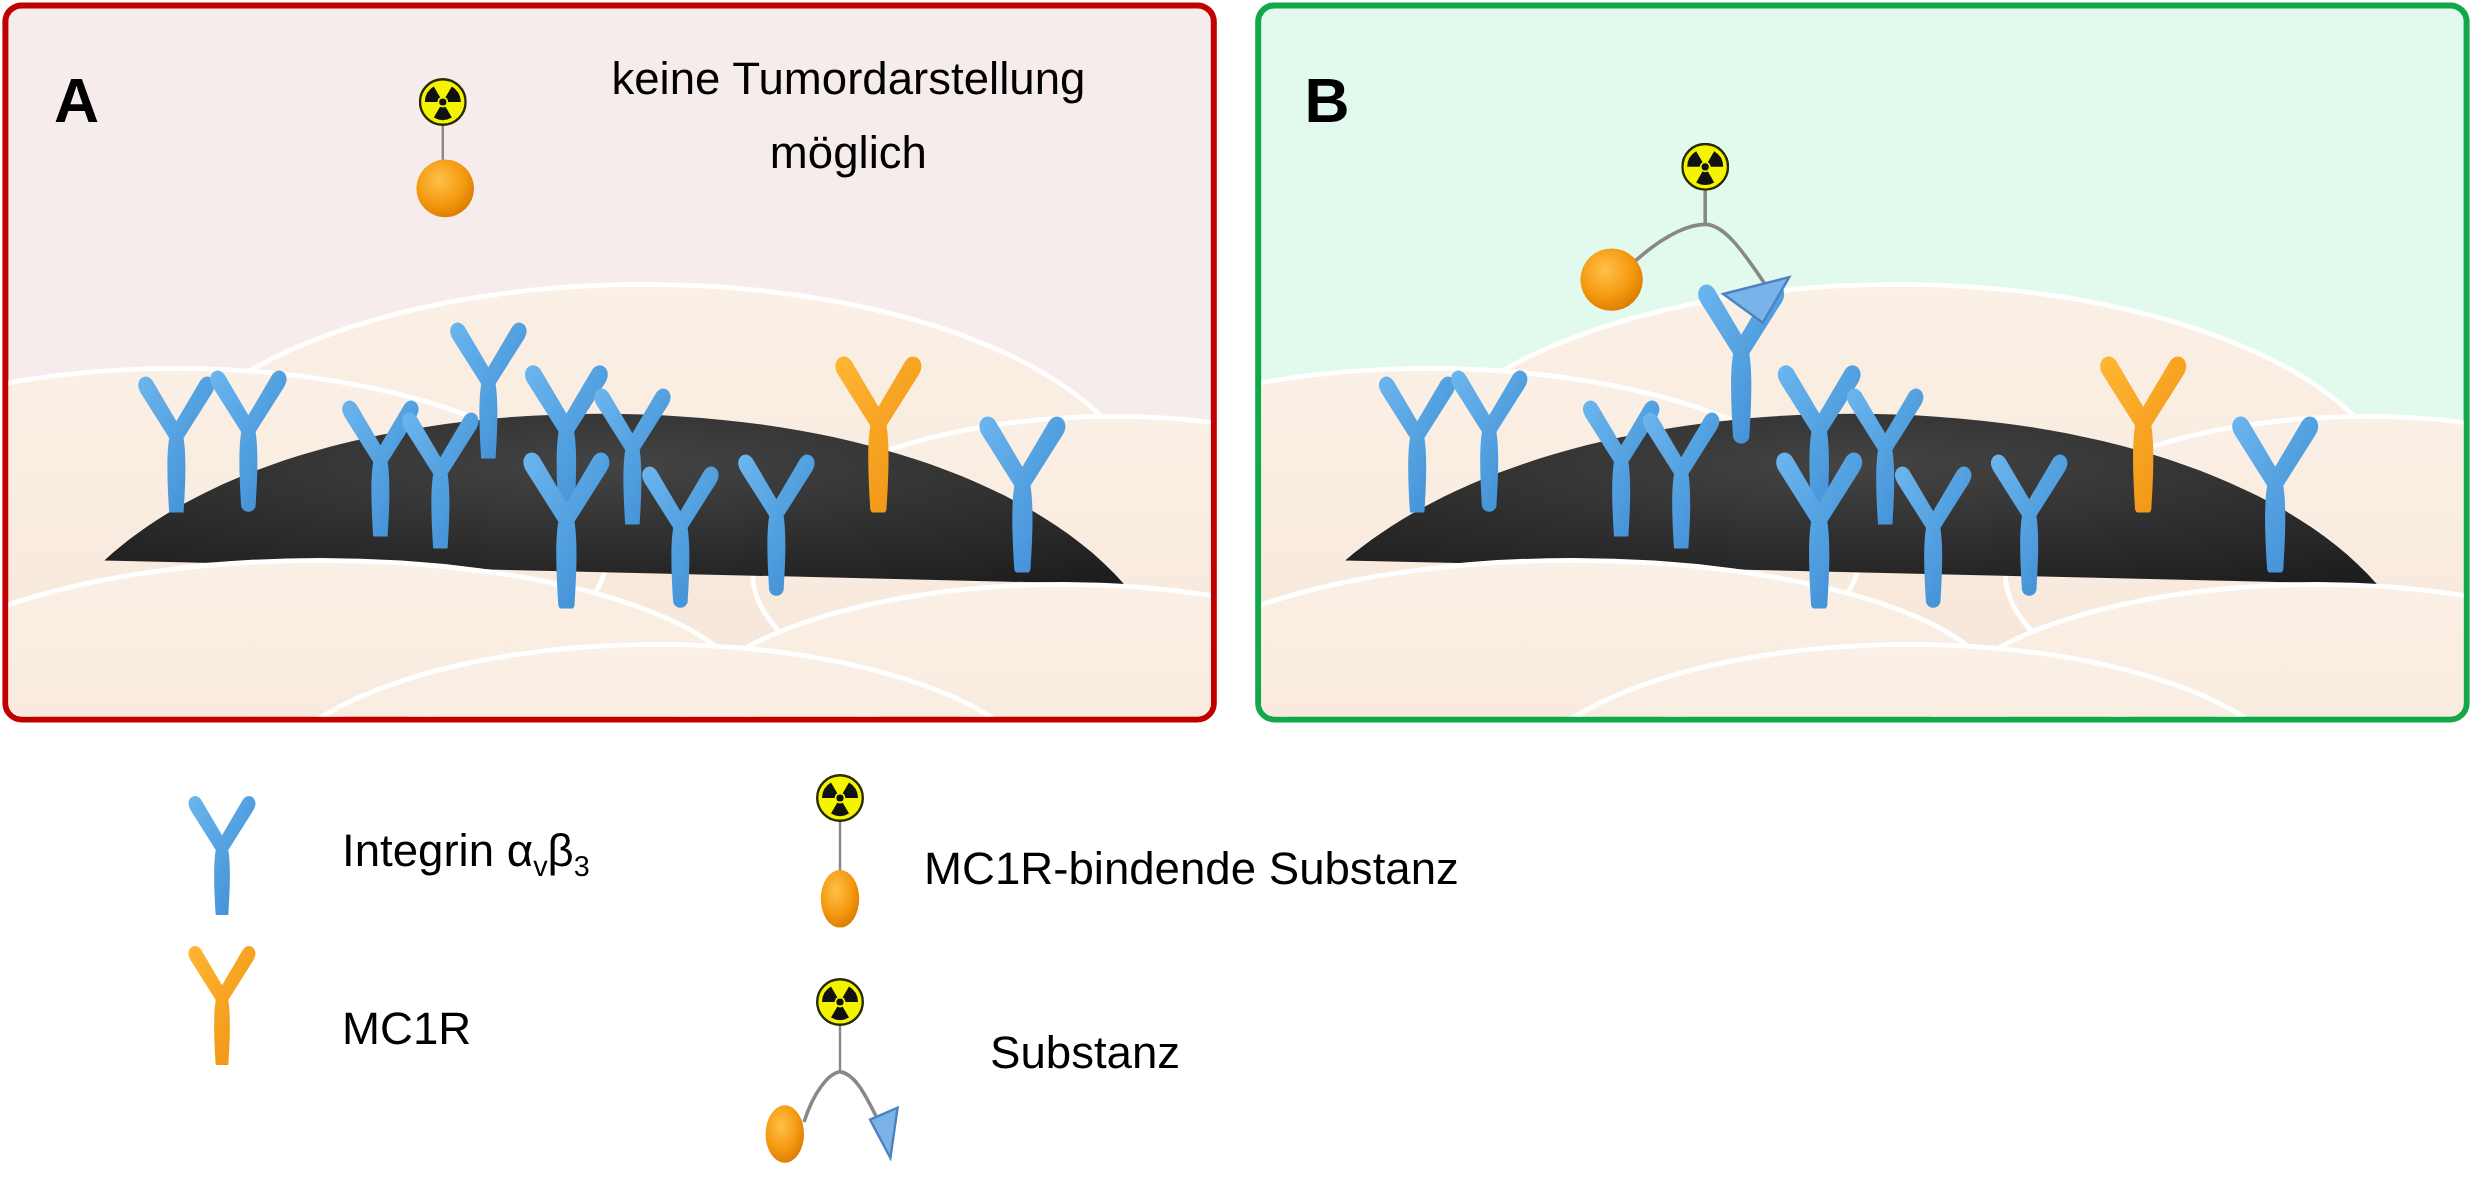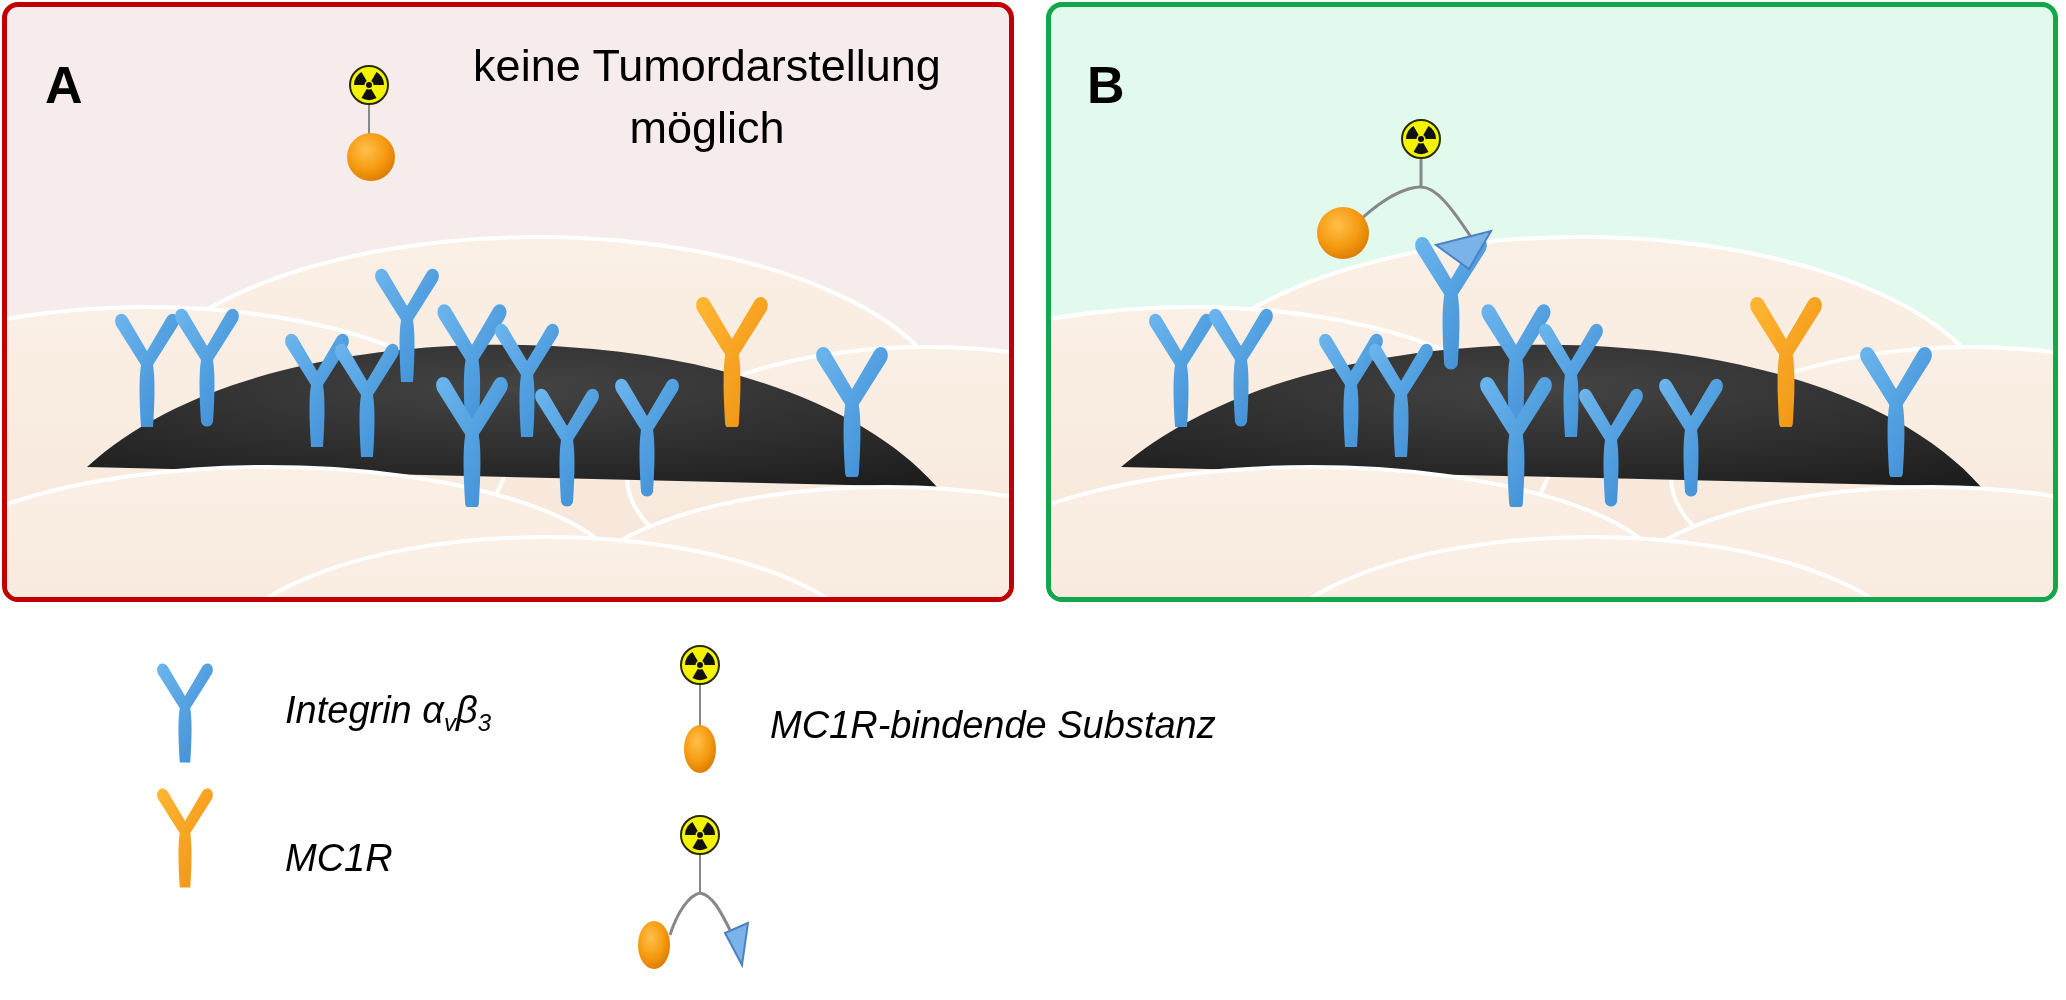--- a/index.html
+++ b/index.html
@@ -4,22 +4,22 @@
 <style>
   html, body { margin: 0; padding: 0; background: #ffffff; }
   body { width: 2066px; height: 1000px; position: relative; overflow: hidden;
          font-family: "Liberation Sans", sans-serif; }
   .panel { position: absolute; top: 2px; width: 1012px; height: 600px; border-radius: 16px;
            box-sizing: border-box; overflow: hidden; }
   .panel svg.scene { position: absolute; left: 0; top: 0; }
   #panelA { left: 2px; border: 5px solid #c00000; background: #f7ecec; }
   #panelB { left: 1046px; border: 5px solid #12a84a; background: #e2faee; }
   .panel-letter { position: absolute; font-weight: bold; font-size: 52px; color: #000; }
-  .panel-caption { position: absolute; font-size: 45px; color: #000; text-align: center; line-height: 62px; }
-  .legend-text { position: absolute; font-size: 38px; color: #000; line-height: 50px; white-space: nowrap; font-style: italic; }
+  .panel-caption { position: absolute; font-size: 38px; color: #000; text-align: center; line-height: 62px; }
+  .legend-text { position: absolute; font-size: 38px; color: #000; line-height: 50px; white-space: nowrap; }
   .legend-text sub { font-size: 24px; vertical-align: -8px; }
   svg.icon { position: absolute; overflow: visible; }
 </style>
 </head>
 <body>
 
 <svg width="0" height="0" style="position:absolute">
   <defs>
     <linearGradient id="gBlue" x1="0" y1="0" x2="1" y2="1">
       <stop offset="0" stop-color="#6cb6ee"></stop>
@@ -147,14 +147,15 @@
   <div class="legend-text" style="left:770px; top:700px;">MC1R-bindende Substanz</div>
 
   <svg class="icon" style="left:620px; top:815px;" width="150" height="170">
     <use href="#radSign" x="60" y="0" width="40" height="40"></use>
     <line x1="80" y1="40" x2="80" y2="78" stroke="#888" stroke-width="2"></line>
     <path d="M50,120 C58,95 70,80 80,78 C92,80 100,95 110,115" fill="none" stroke="#888" stroke-width="3"></path>
     <ellipse cx="34" cy="130" rx="16" ry="24" fill="url(#gBall)"></ellipse>
     <path d="M105,118 L128,108 L122,150 Z" fill="#7ab3ea" stroke="#4d82c0" stroke-width="2"></path>
   </svg>
   <div class="legend-text" style="left:825px; top:853px;">
+    <div>Substanz</div>
   </div>
 </div>
 
 </body></html>

